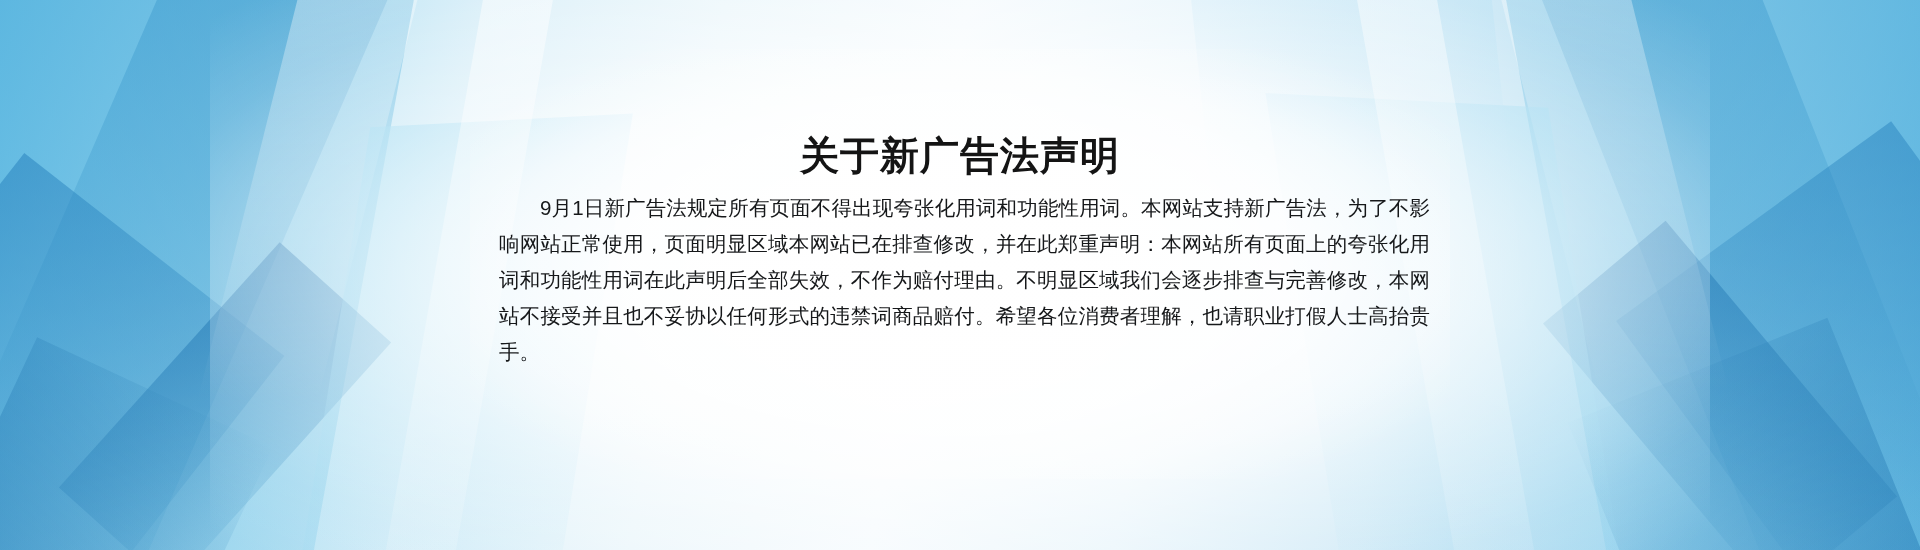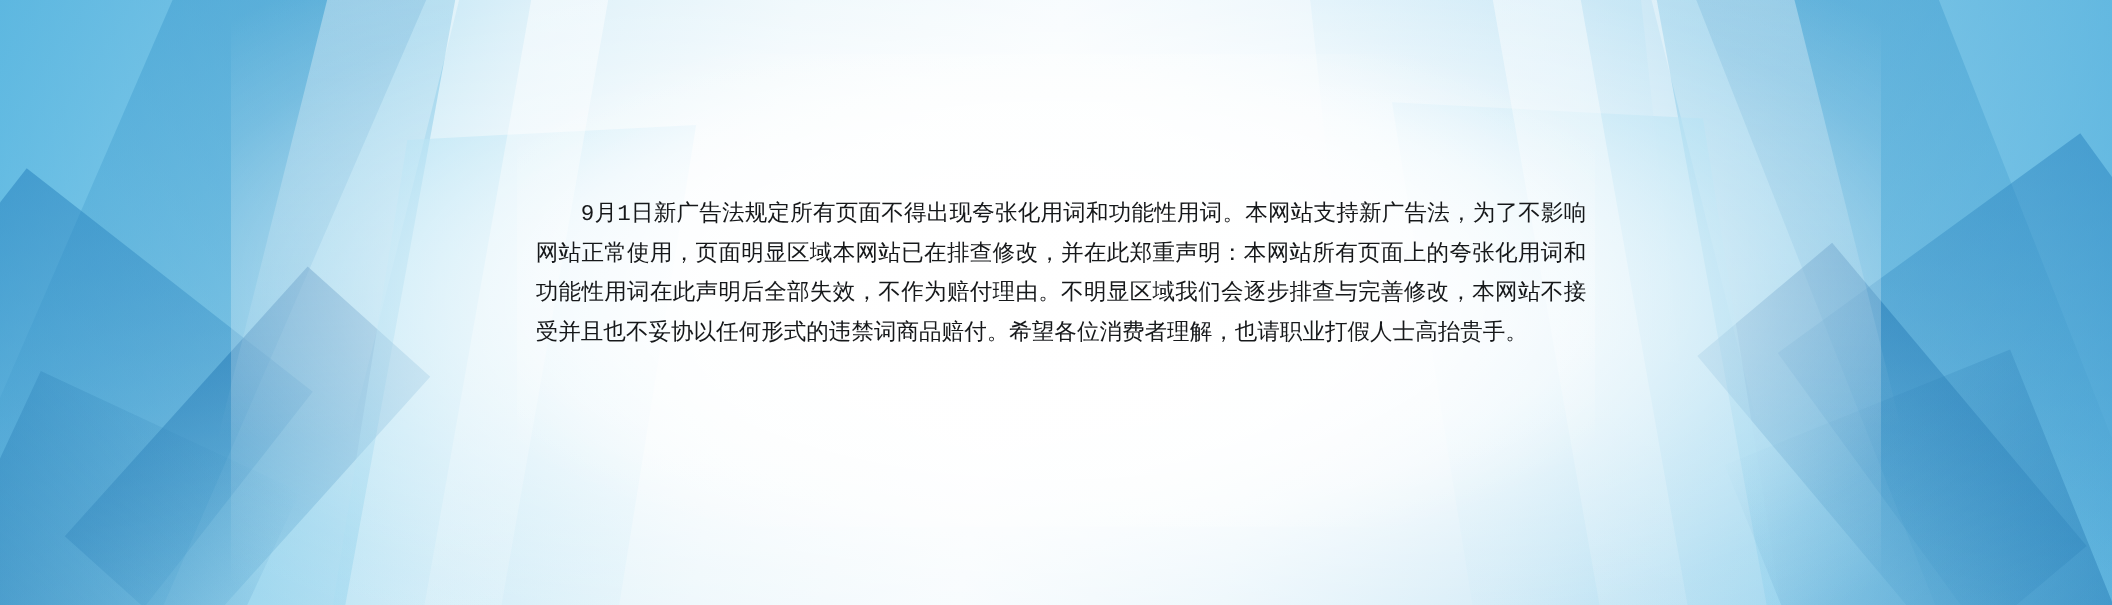--- a/index.html
+++ b/index.html
@@ -187,22 +187,21 @@
     left: 487px;
     top: 178px;
     width: 955px;
     font-size: 20.5px;
     line-height: 36px;
     color: #16181a;
     text-align: justify;
     text-justify: inter-ideograph;
   }
   .para {
-    margin: 0;
-    font-family: Liberation Mono, monospace;
+    margin: 12px;
   }
   .para-indent {
     text-indent: 2em;
   }
 </style>
 </head>
 <body>
 
 <div id="banner">
 
@@ -224,19 +223,20 @@
   <div class="poly shape r8"></div>
 
   <div class="poly shape m1"></div>
   <div class="poly shape m2"></div>
 
   <div class="glow"></div>
   <div class="glow2"></div>
 
   <div class="content">
 
+    <h1 class="statement-title">关于新广告法声明</h1>
 
     <div class="statement-body">
       <p class="para para-indent">9月1日新广告法规定所有页面不得出现夸张化用词和功能性用词。本网站支持新广告法，为了不影响网站正常使用，页面明显区域本网站已在排查修改，并在此郑重声明：本网站所有页面上的夸张化用词和功能性用词在此声明后全部失效，不作为赔付理由。不明显区域我们会逐步排查与完善修改，本网站不接受并且也不妥协以任何形式的违禁词商品赔付。希望各位消费者理解，也请职业打假人士高抬贵手。</p>
     </div>
 
   </div>
 </div>
 
 </body></html>

